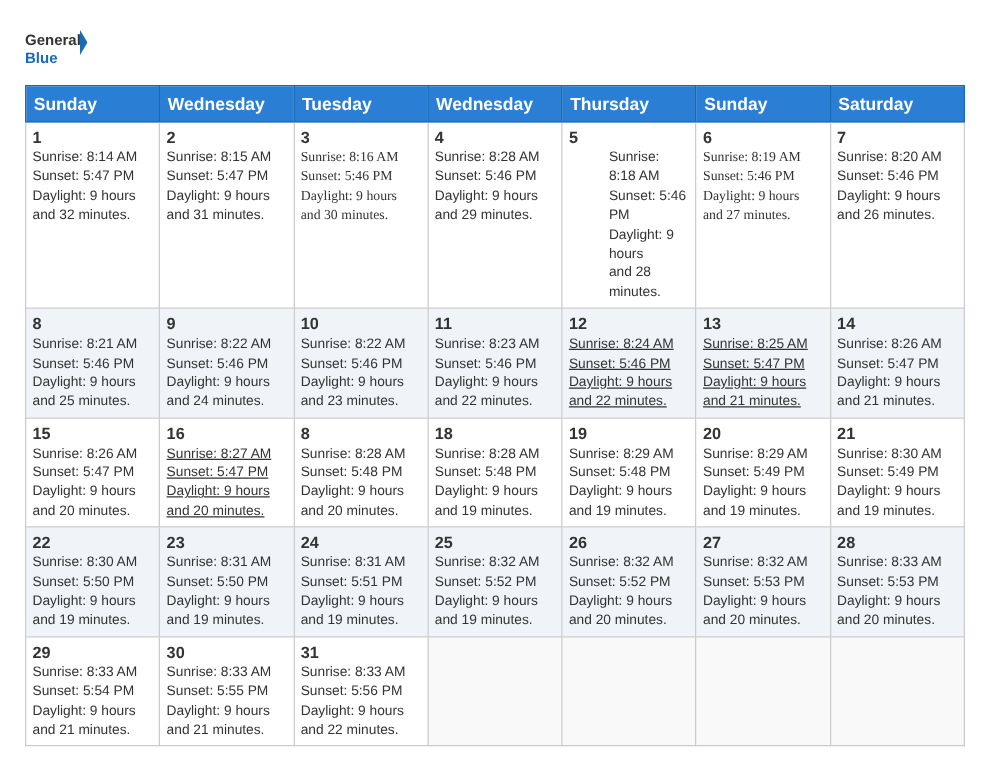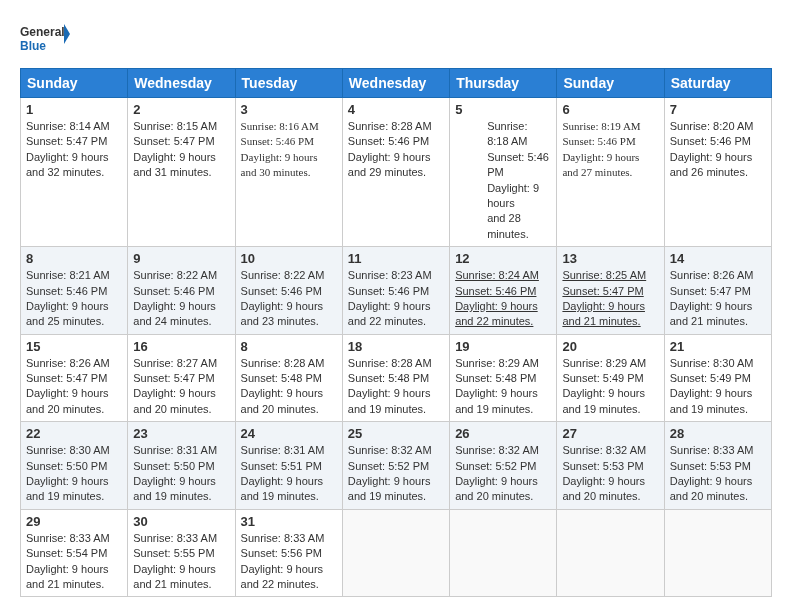--- a/index.html
+++ b/index.html
@@ -214,21 +214,21 @@
         <tr>
           <td>
             <span class="day-number">15</span>
             <div class="day-info" style="white-space: pre-line;">Sunrise: 8:26 AM
 Sunset: 5:47 PM
 Daylight: 9 hours
 and 20 minutes.</div>
           </td>
           <td>
             <span class="day-number">16</span>
-            <div class="day-info" style="white-space: pre-line;">Sunrise: 8:27 AM
+            <div class="day-info" style="white-space: pre-line; text-decoration: underline;">Sunrise: 8:27 AM
 Sunset: 5:47 PM
 Daylight: 9 hours
 and 20 minutes.</div>
           </td>
           <td>
             <span class="day-number">8</span>
             <div class="day-info" style="white-space: pre-line;">Sunrise: 8:28 AM
 Sunset: 5:48 PM
 Daylight: 9 hours
 and 20 minutes.</div>

